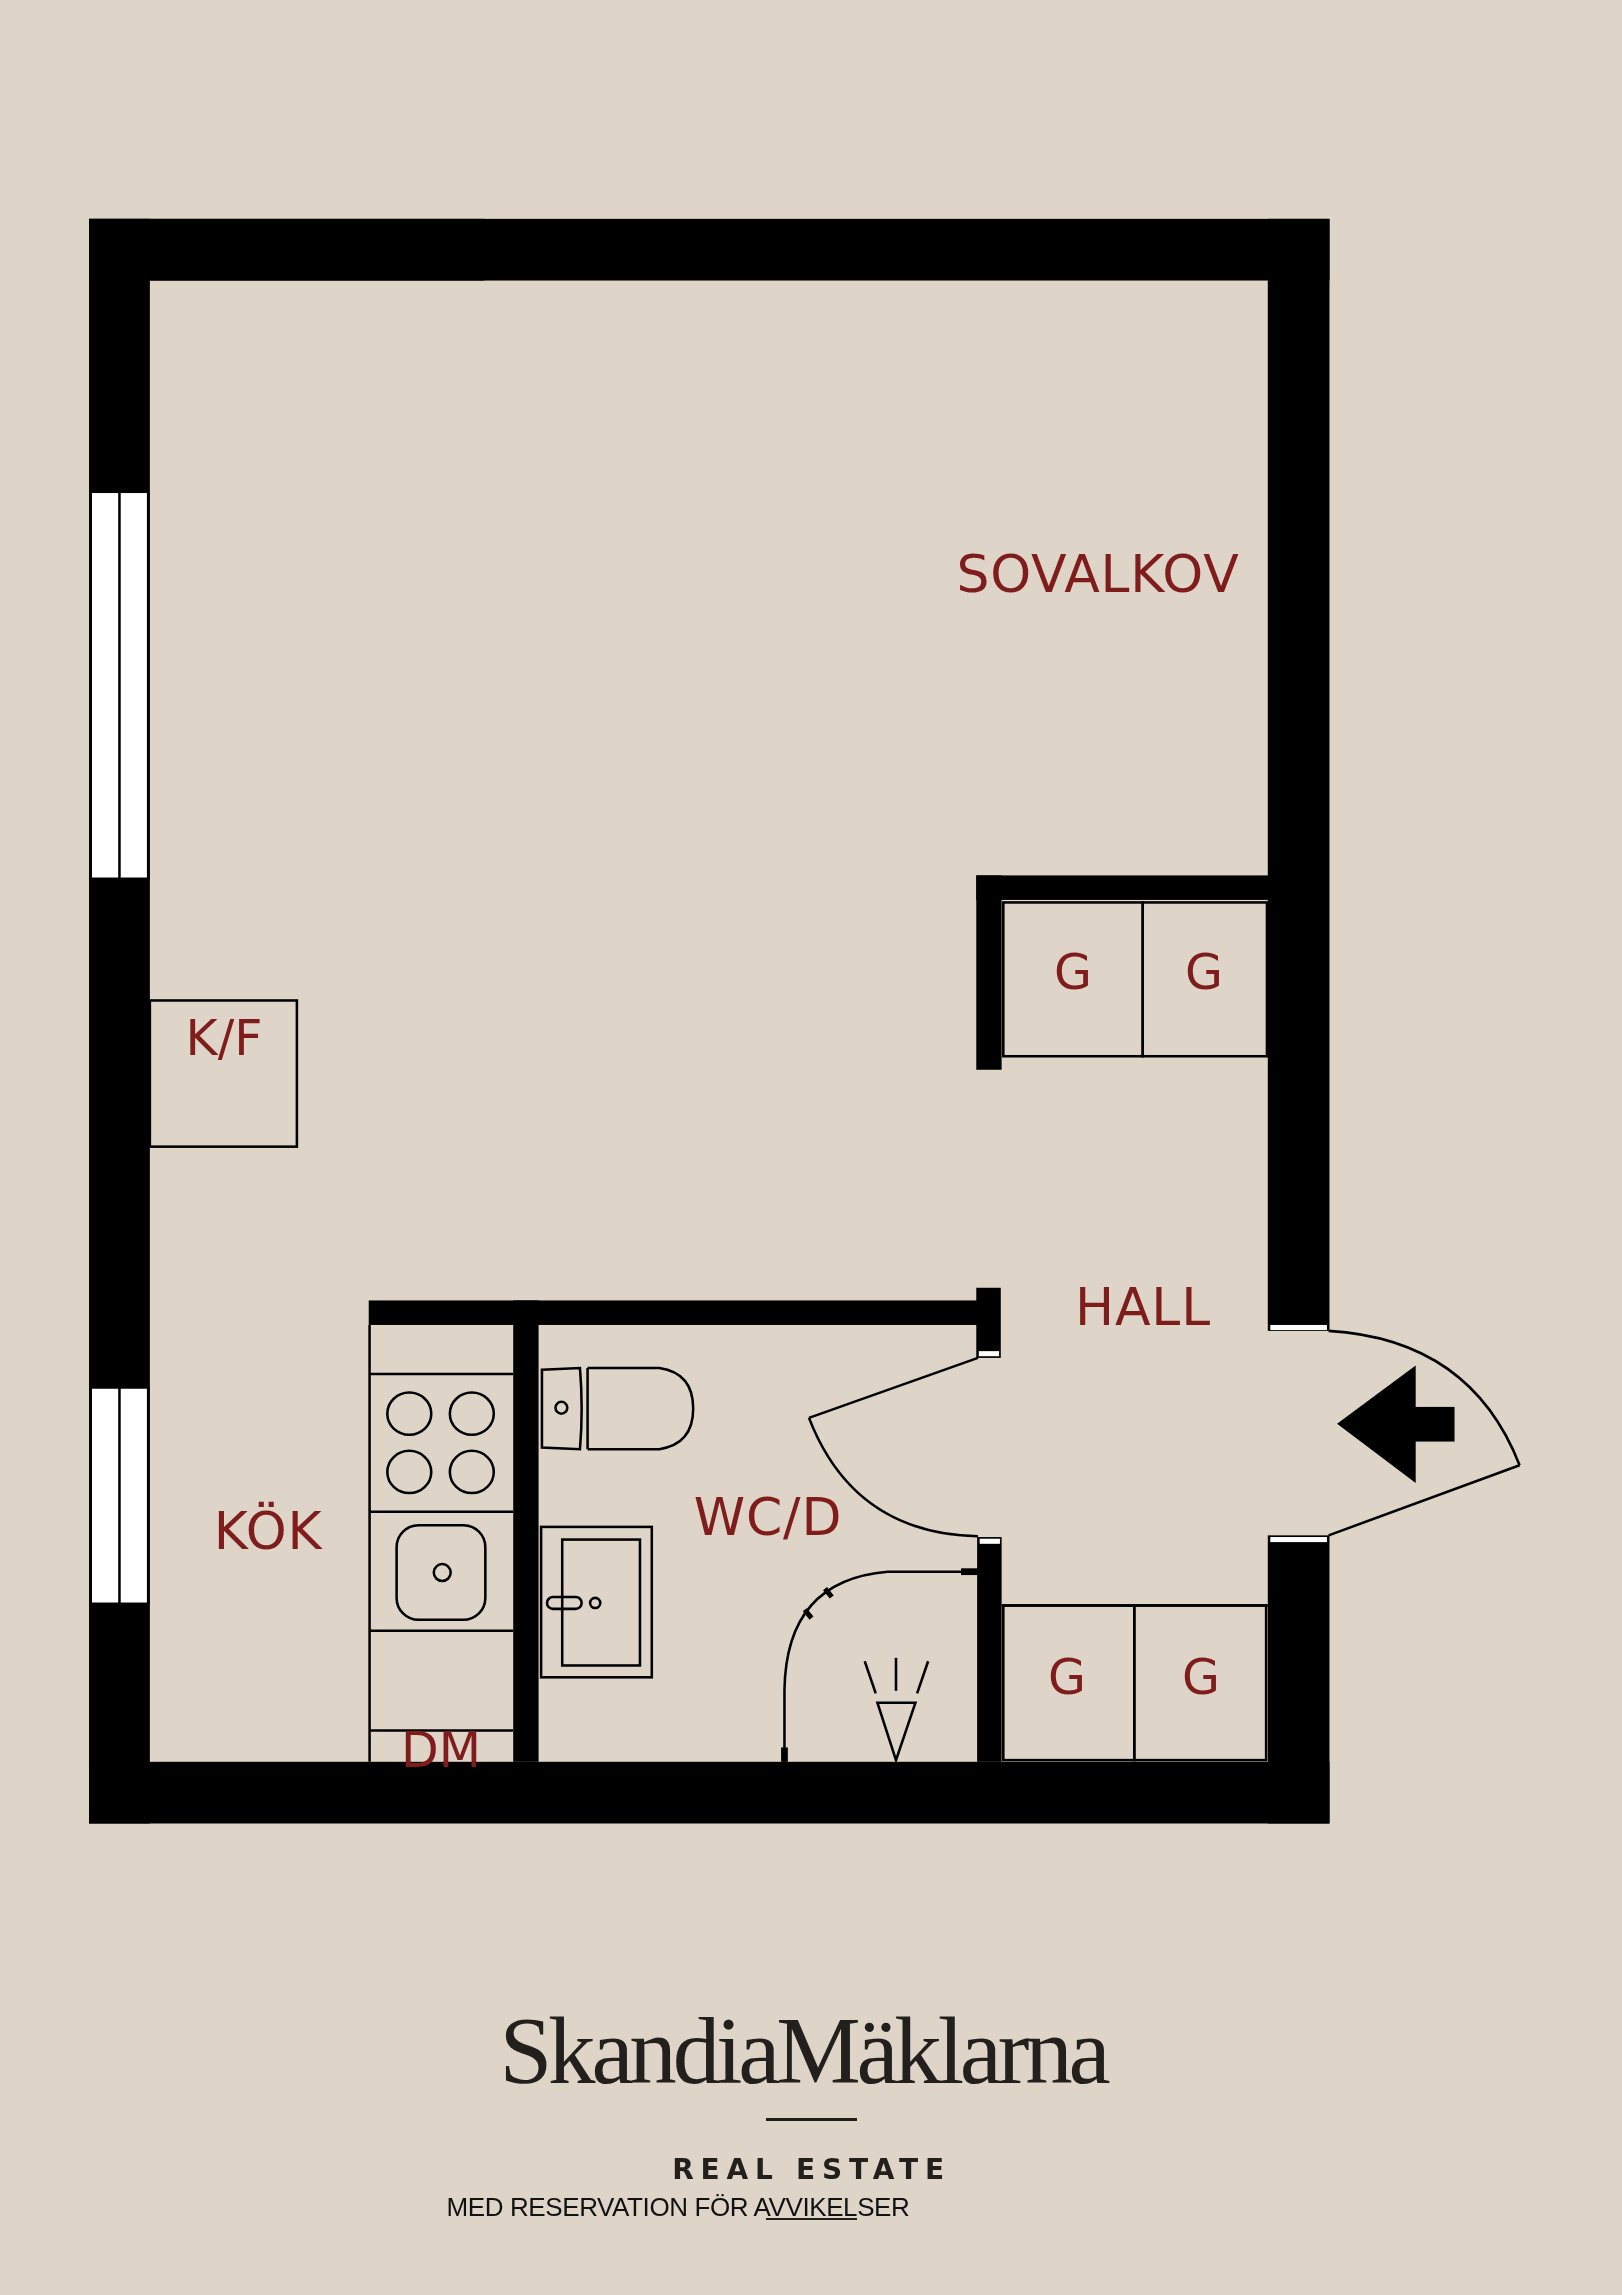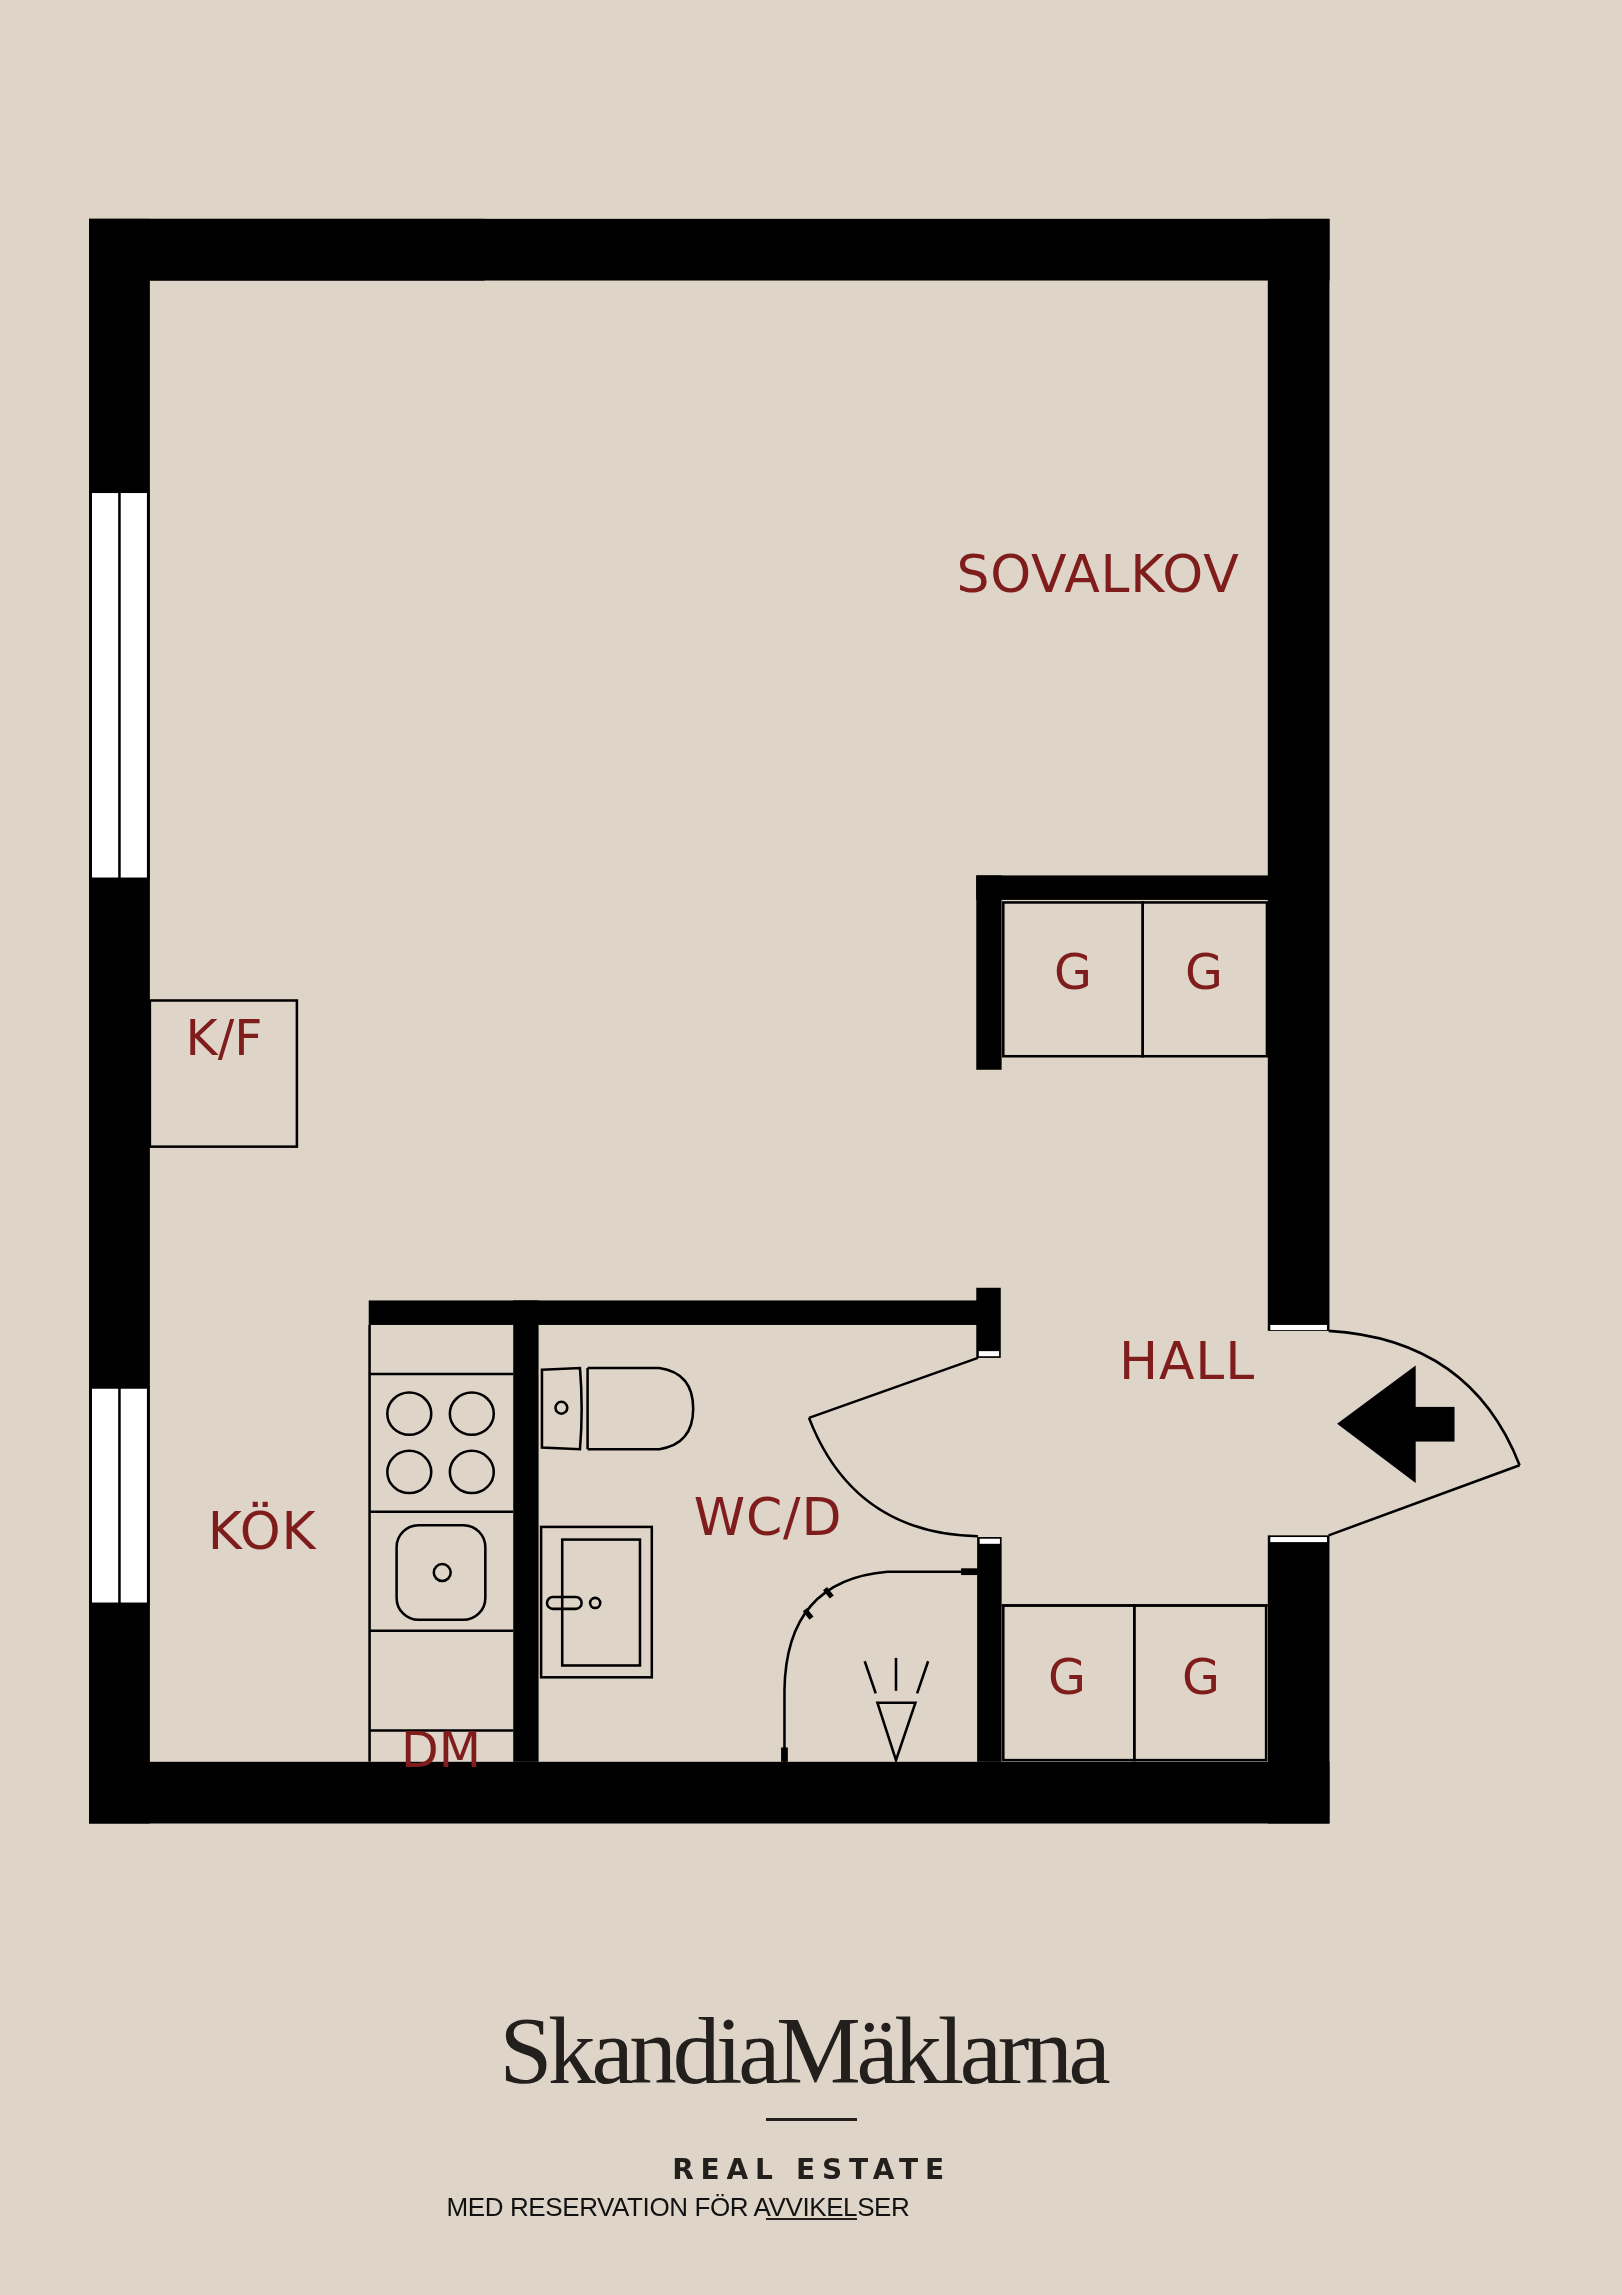--- a/index.html
+++ b/index.html
@@ -166,22 +166,22 @@
   </g>
 
   <g fill="none" stroke="#000" stroke-width="3">
     <line x1="1185" y1="1900" x2="1500" y2="1900"></line>
     <rect x="1187" y="1900" width="155" height="183"></rect>
     <rect x="1342" y="1900" width="156" height="183"></rect>
   </g>
 </svg>
 
 <div class="label room-label" style="left:1098px; top:574px;">SOVALKOV</div>
-<div class="label room-label" style="left:1143px; top:1361px;margin-left:44px;">HALL</div>
-<div class="label room-label" style="left:262px; top:1531px;">KÖK</div>
+<div class="label room-label" style="left:1143px; top:1307px;">HALL</div>
+<div class="label room-label" style="left:268px; top:1531px;">KÖK</div>
 <div class="label room-label" style="left:768px; top:1517px;">WC/D</div>
 
 <div class="label fixture-label" style="left:224px; top:1038px;">K/F</div>
 <div class="label fixture-label" style="left:441px; top:1750px;">DM</div>
 
 <div class="label fixture-label" style="left:1073px; top:972px;">G</div>
 <div class="label fixture-label" style="left:1204px; top:972px;">G</div>
 <div class="label fixture-label" style="left:1067px; top:1677px;">G</div>
 <div class="label fixture-label" style="left:1201px; top:1677px;">G</div>
 

